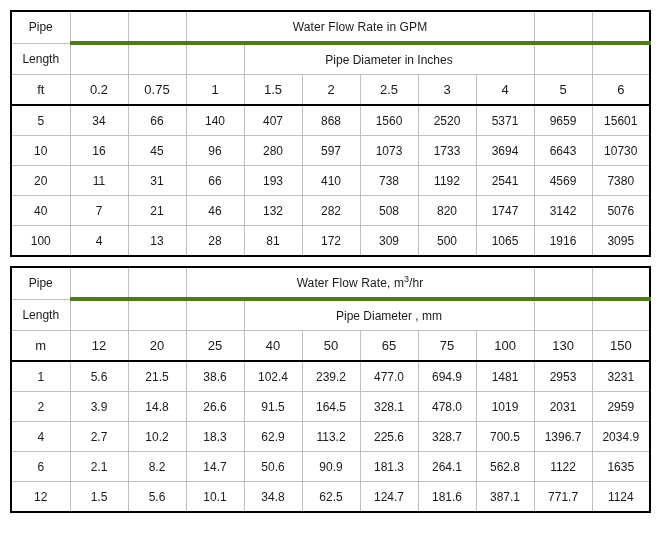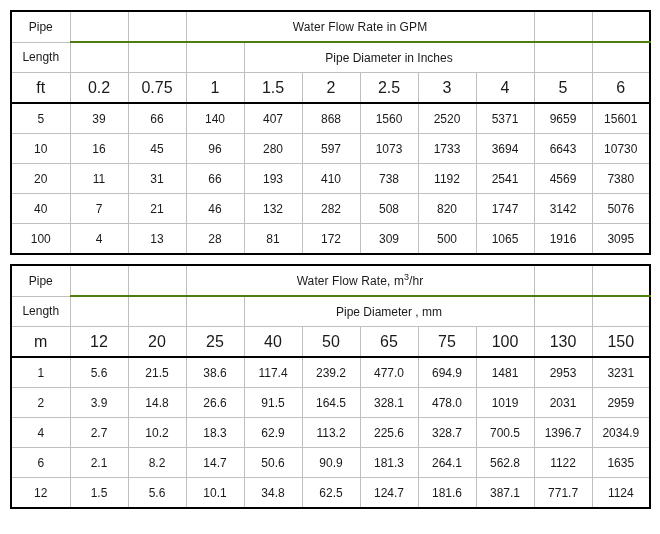--- a/index.html
+++ b/index.html
@@ -53,42 +53,42 @@
   table.flow tr:last-child td {
     border-bottom: none;
   }
 
   
   td.col-label {
     border-right: 2px solid #000000;
   }
 
   
-  tr.title-row td { border-bottom: 2px solid #4d7c0f; }
+  tr.title-row td { border-bottom: 4px solid #4d7c0f; }
   tr.units-row td { border-bottom: 2px solid #000000; }
 
   
   tr.title-row td.col-label { border-bottom: 1px solid #bfbfbf; }
 
   td.title-cell {
     font-size: 16px;
     letter-spacing: 0.1px;
   }
   td.subtitle-cell {
     font-size: 12.5px;
   }
   td.blank { }
 
   td.title-cell sup {
     font-size: 9px;
     vertical-align: super;
     line-height: 0;
   }
 
-  tr.units-row td { font-size: 16px; }
+  tr.units-row td { font-size: 13px; }
 </style>
 </head>
 <body>
 
 <div class="page">
 
   <table class="flow first">
     <colgroup>
       <col style="width:59px">
         <col style="width:58px">
@@ -129,21 +129,21 @@
         <td>2</td>
         <td>2.5</td>
         <td>3</td>
         <td>4</td>
         <td>5</td>
         <td>6</td>
       </tr>
 
       <tr>
         <td class="col-label">5</td>
-        <td>39</td>
+        <td>34</td>
         <td>66</td>
         <td>140</td>
         <td>407</td>
         <td>868</td>
         <td>1560</td>
         <td>2520</td>
         <td>5371</td>
         <td>9659</td>
         <td>15601</td>
       </tr>
@@ -246,21 +246,21 @@
         <td>100</td>
         <td>130</td>
         <td>150</td>
       </tr>
 
       <tr>
         <td class="col-label">1</td>
         <td>5.6</td>
         <td>21.5</td>
         <td>38.6</td>
-        <td>117.4</td>
+        <td>102.4</td>
         <td>239.2</td>
         <td>477.0</td>
         <td>694.9</td>
         <td>1481</td>
         <td>2953</td>
         <td>3231</td>
       </tr>
       <tr>
         <td class="col-label">2</td>
         <td>3.9</td>

